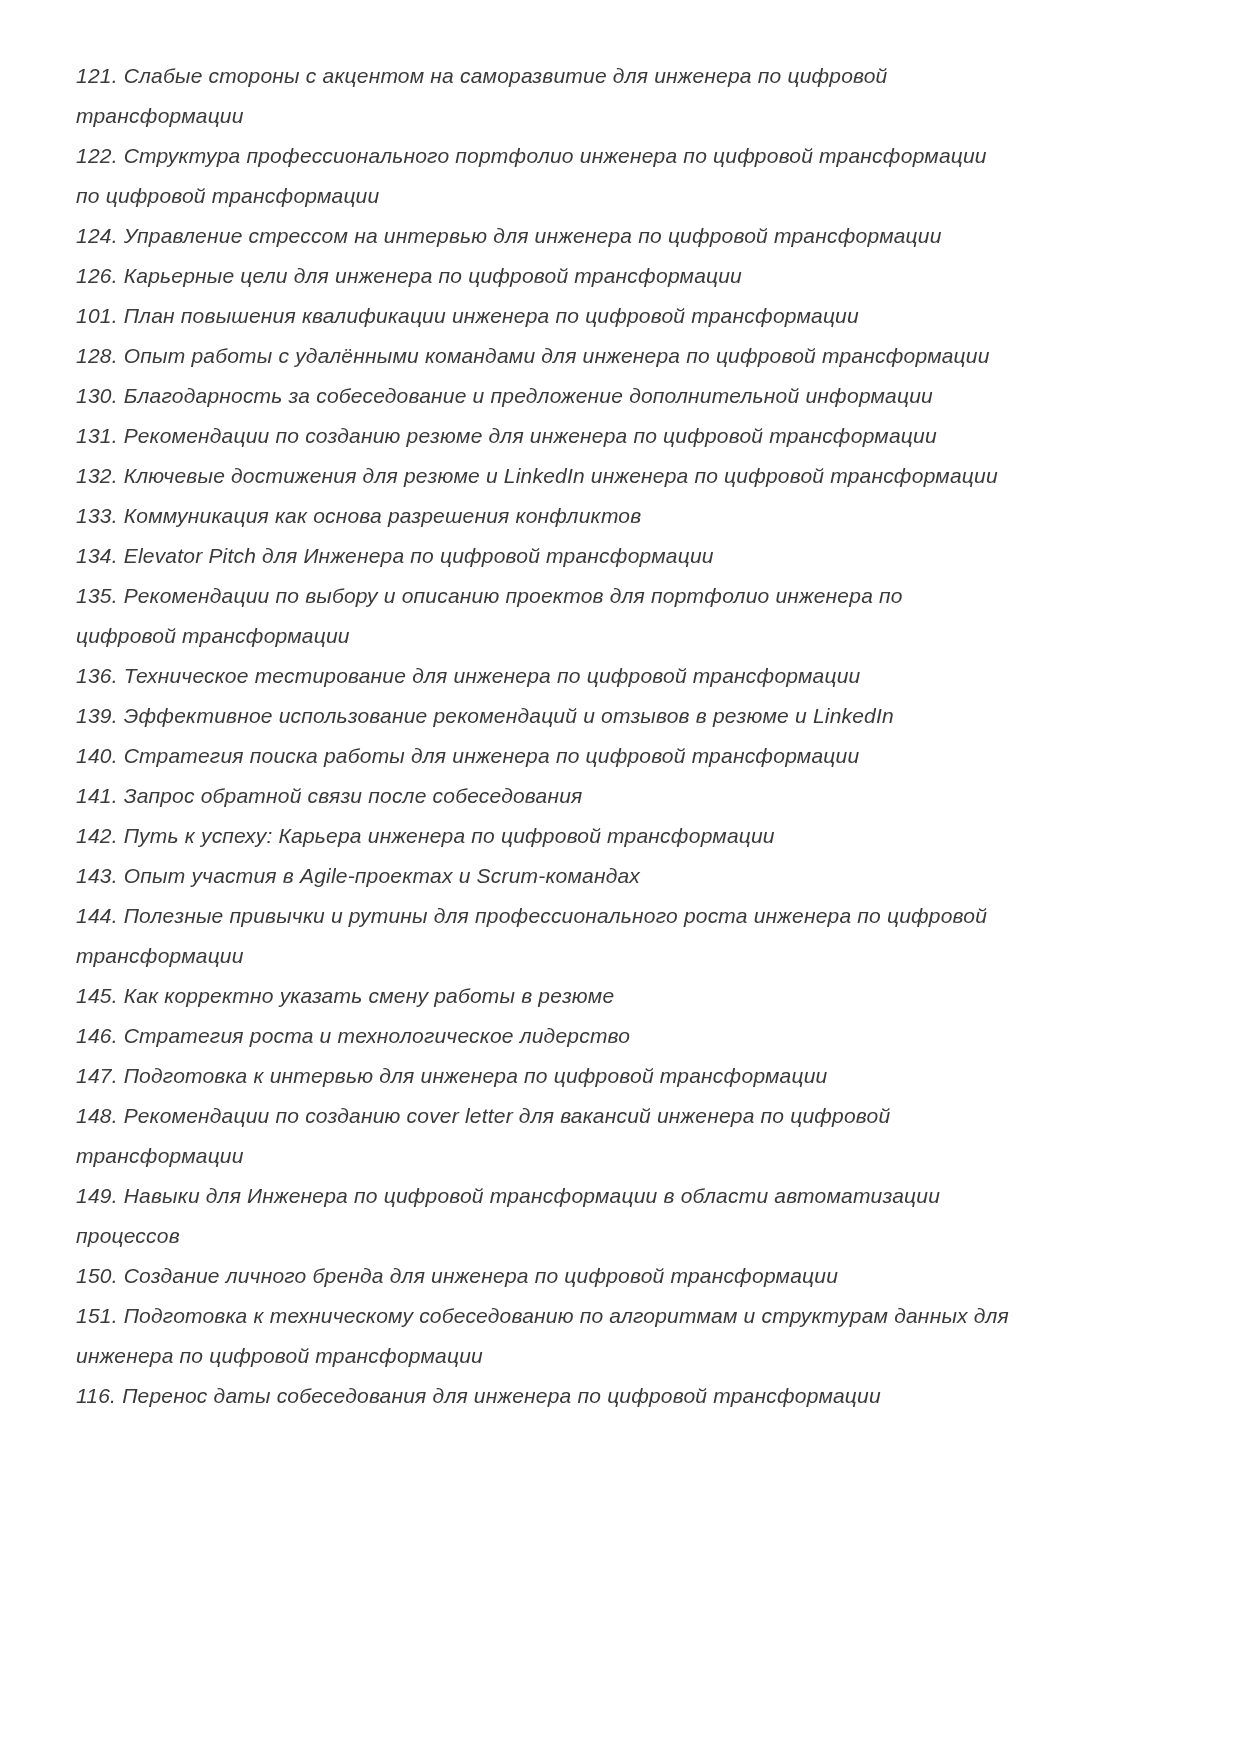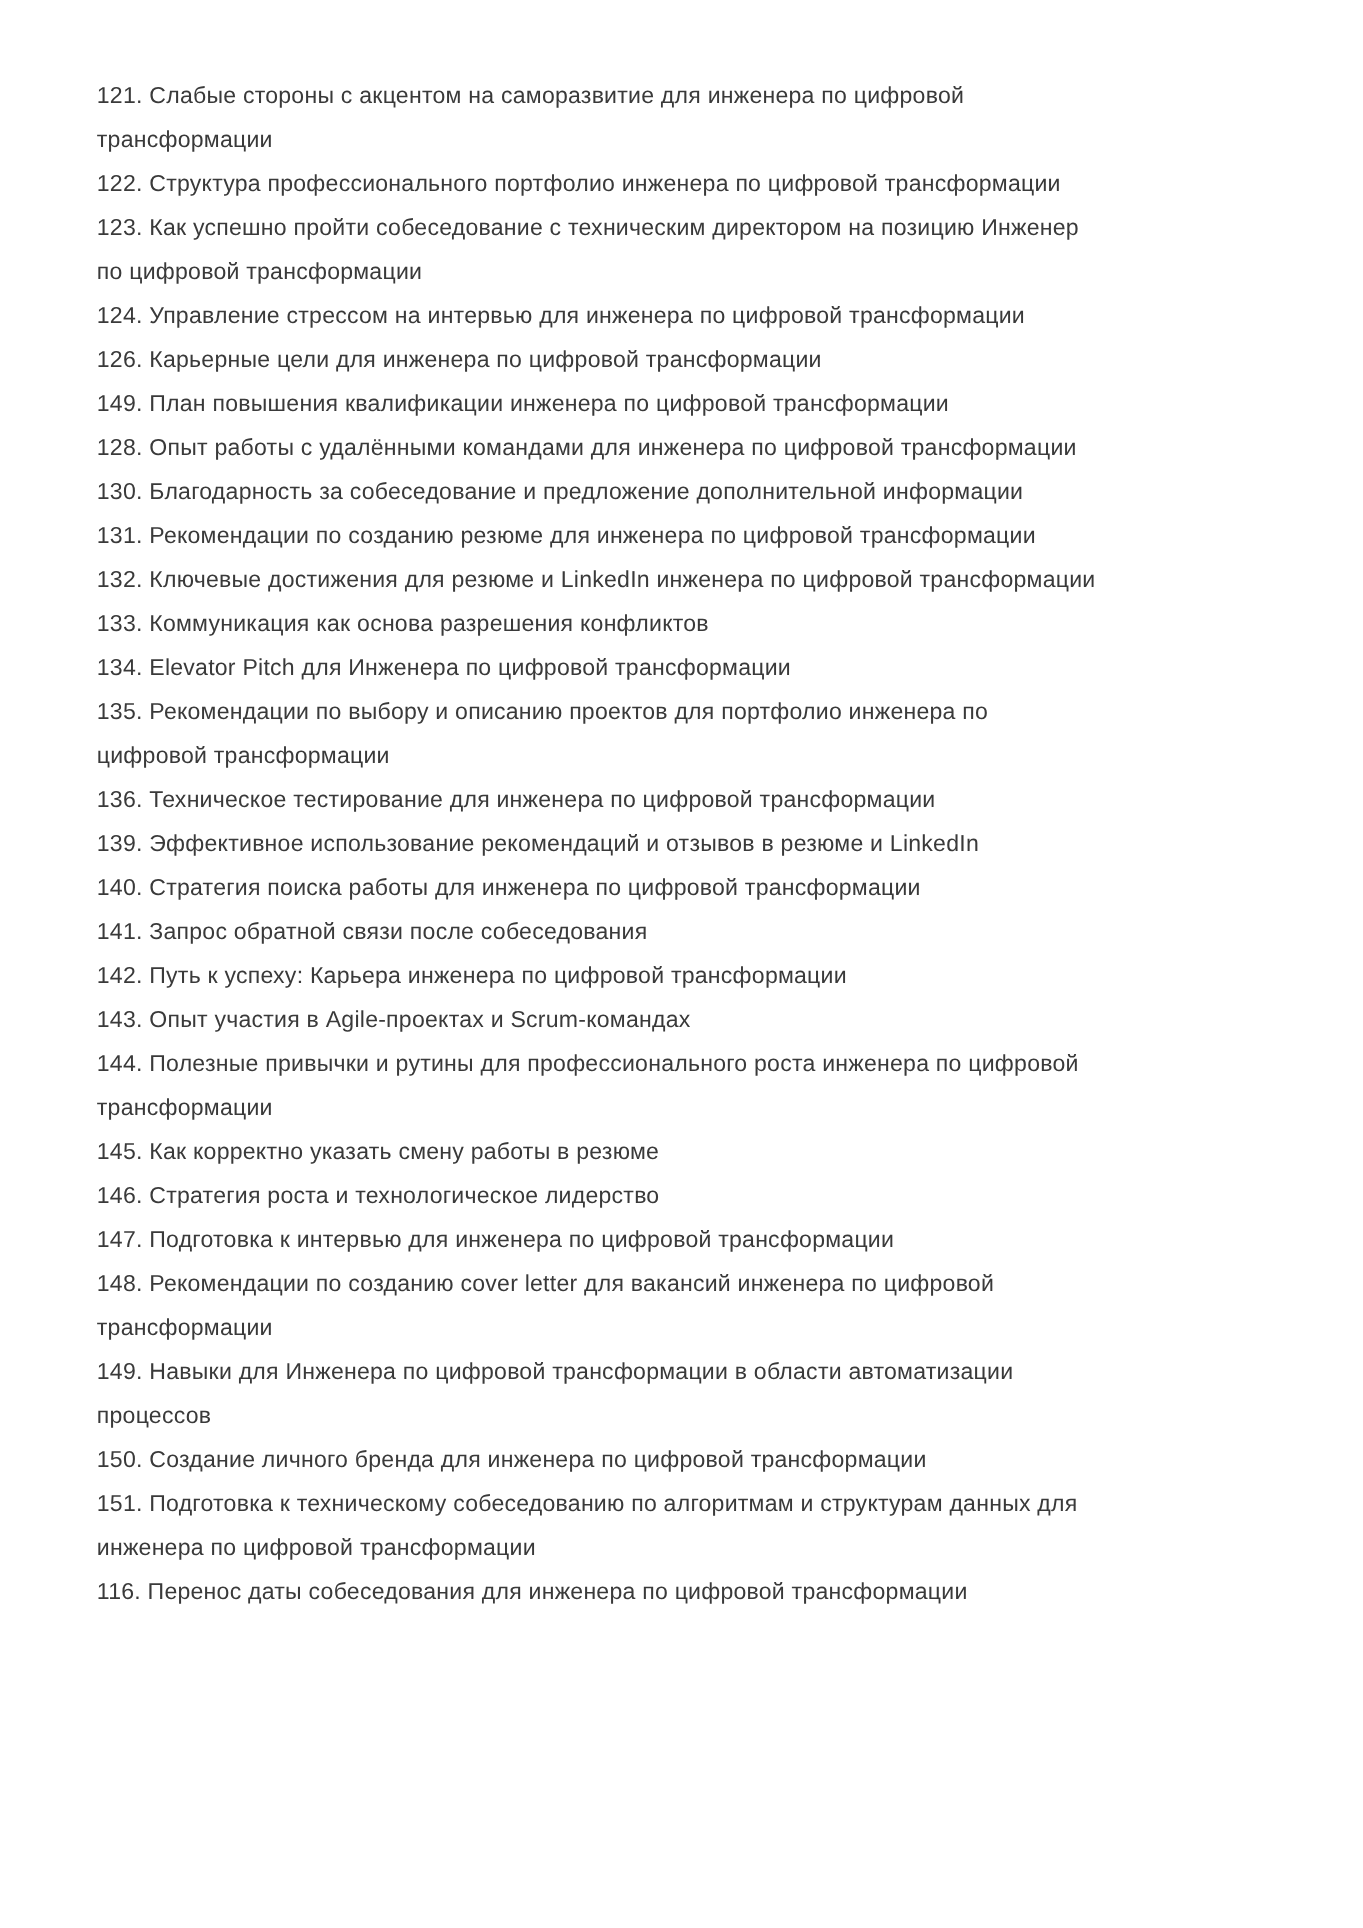--- a/index.html
+++ b/index.html
@@ -16,22 +16,23 @@
     -webkit-font-smoothing: antialiased;
   }
   .page {
     box-sizing: border-box;
     width: 1239px;
     height: 1753px;
     padding: 56px 40px 0 76px;
     background: #ffffff;
   }
   .topic-list {
-    margin: 12px;
+    margin: 0;
     padding: 0;
+    font-style: italic;
   }
   .item {
     margin: 0;
     padding: 0;
   }
   .line {
     font-size: 21px;
     line-height: 40px;
     letter-spacing: 0.2px;
     white-space: nowrap;
@@ -43,31 +44,30 @@
 <main class="page">
   <div class="topic-list">
       <div class="item">
         <div class="line">121. Слабые стороны с акцентом на саморазвитие для инженера по цифровой</div>
         <div class="line">трансформации</div>
       </div>
       <div class="item">
         <div class="line">122. Структура профессионального портфолио инженера по цифровой трансформации</div>
       </div>
       <div class="item">
-        <div class="line">123. Как успешно пройти собеседование с техническим директором на позицию Инженер</div>
         <div class="line">по цифровой трансформации</div>
       </div>
       <div class="item">
         <div class="line">124. Управление стрессом на интервью для инженера по цифровой трансформации</div>
       </div>
       <div class="item">
         <div class="line">126. Карьерные цели для инженера по цифровой трансформации</div>
       </div>
       <div class="item">
-        <div class="line">149. План повышения квалификации инженера по цифровой трансформации</div>
+        <div class="line">101. План повышения квалификации инженера по цифровой трансформации</div>
       </div>
       <div class="item">
         <div class="line">128. Опыт работы с удалёнными командами для инженера по цифровой трансформации</div>
       </div>
       <div class="item">
         <div class="line">130. Благодарность за собеседование и предложение дополнительной информации</div>
       </div>
       <div class="item">
         <div class="line">131. Рекомендации по созданию резюме для инженера по цифровой трансформации</div>
       </div>

